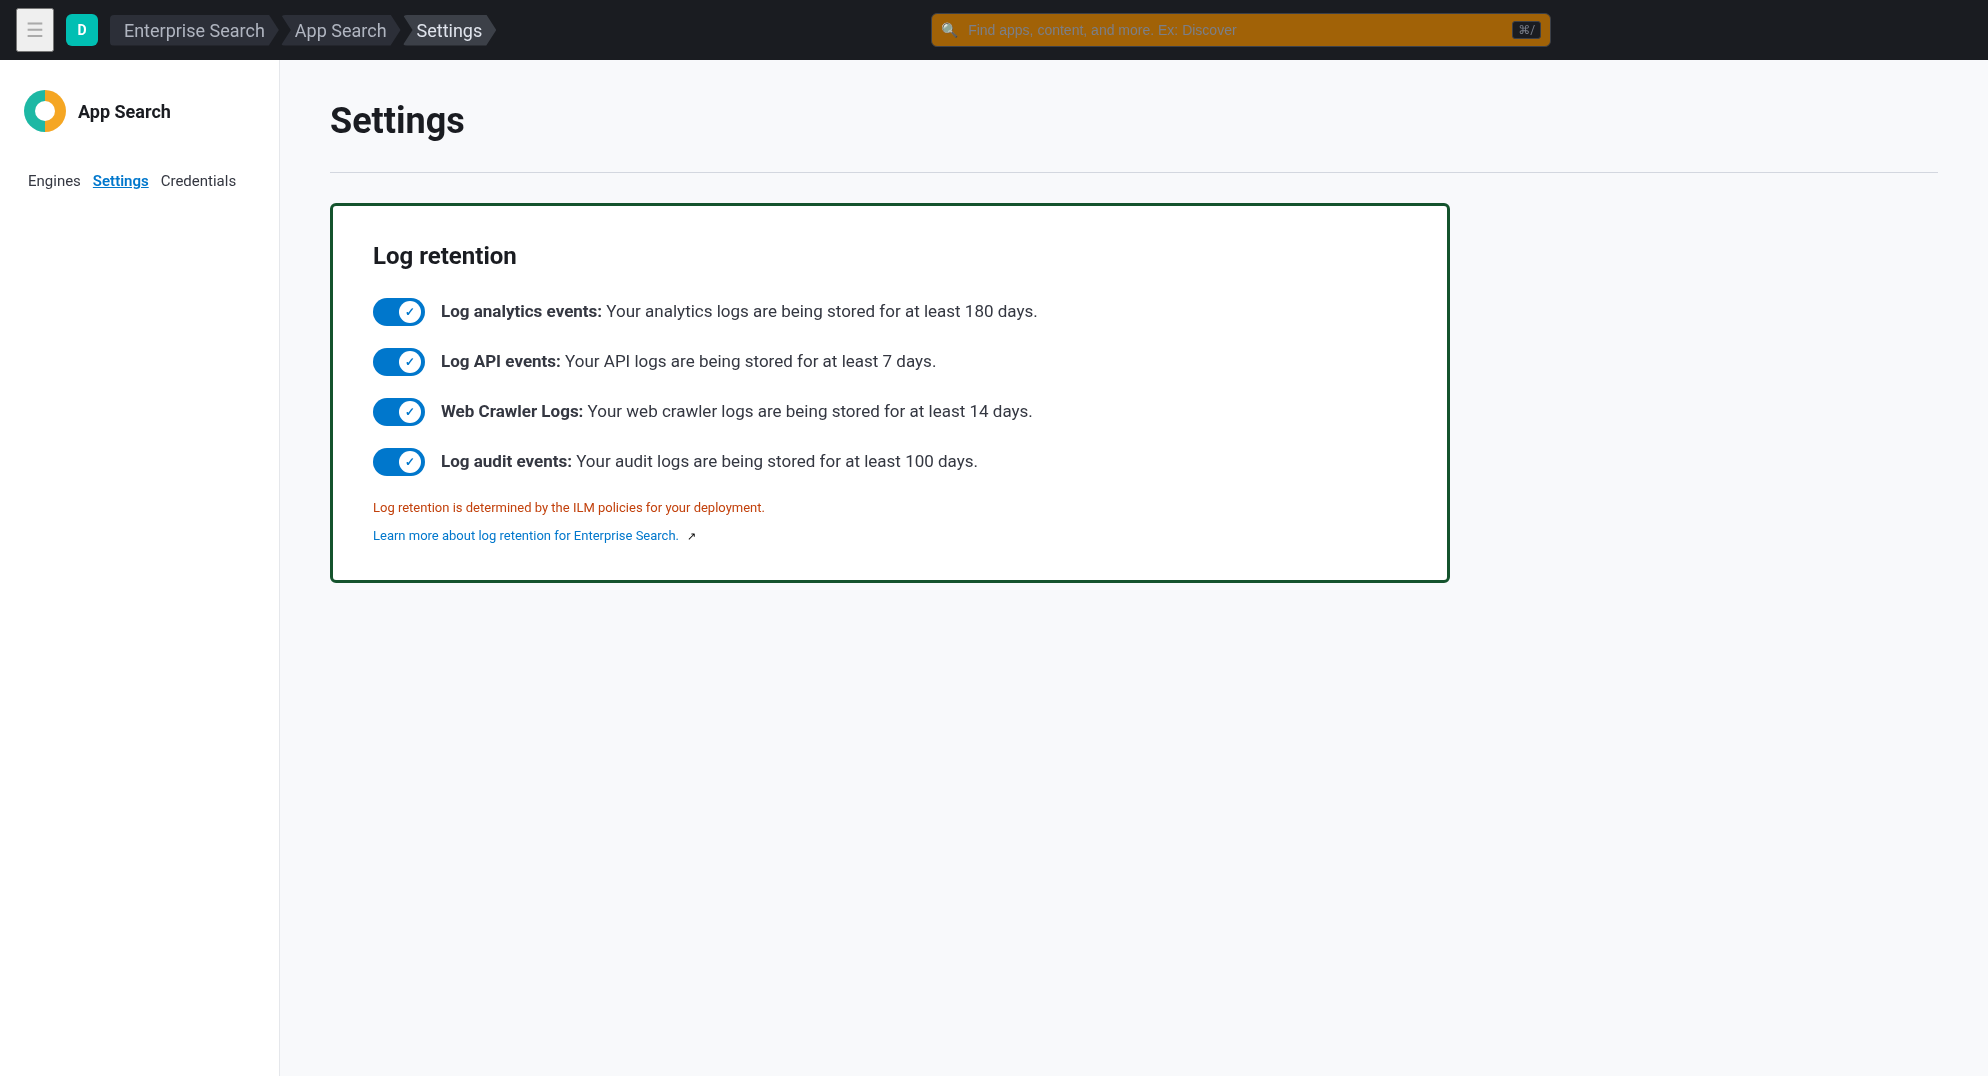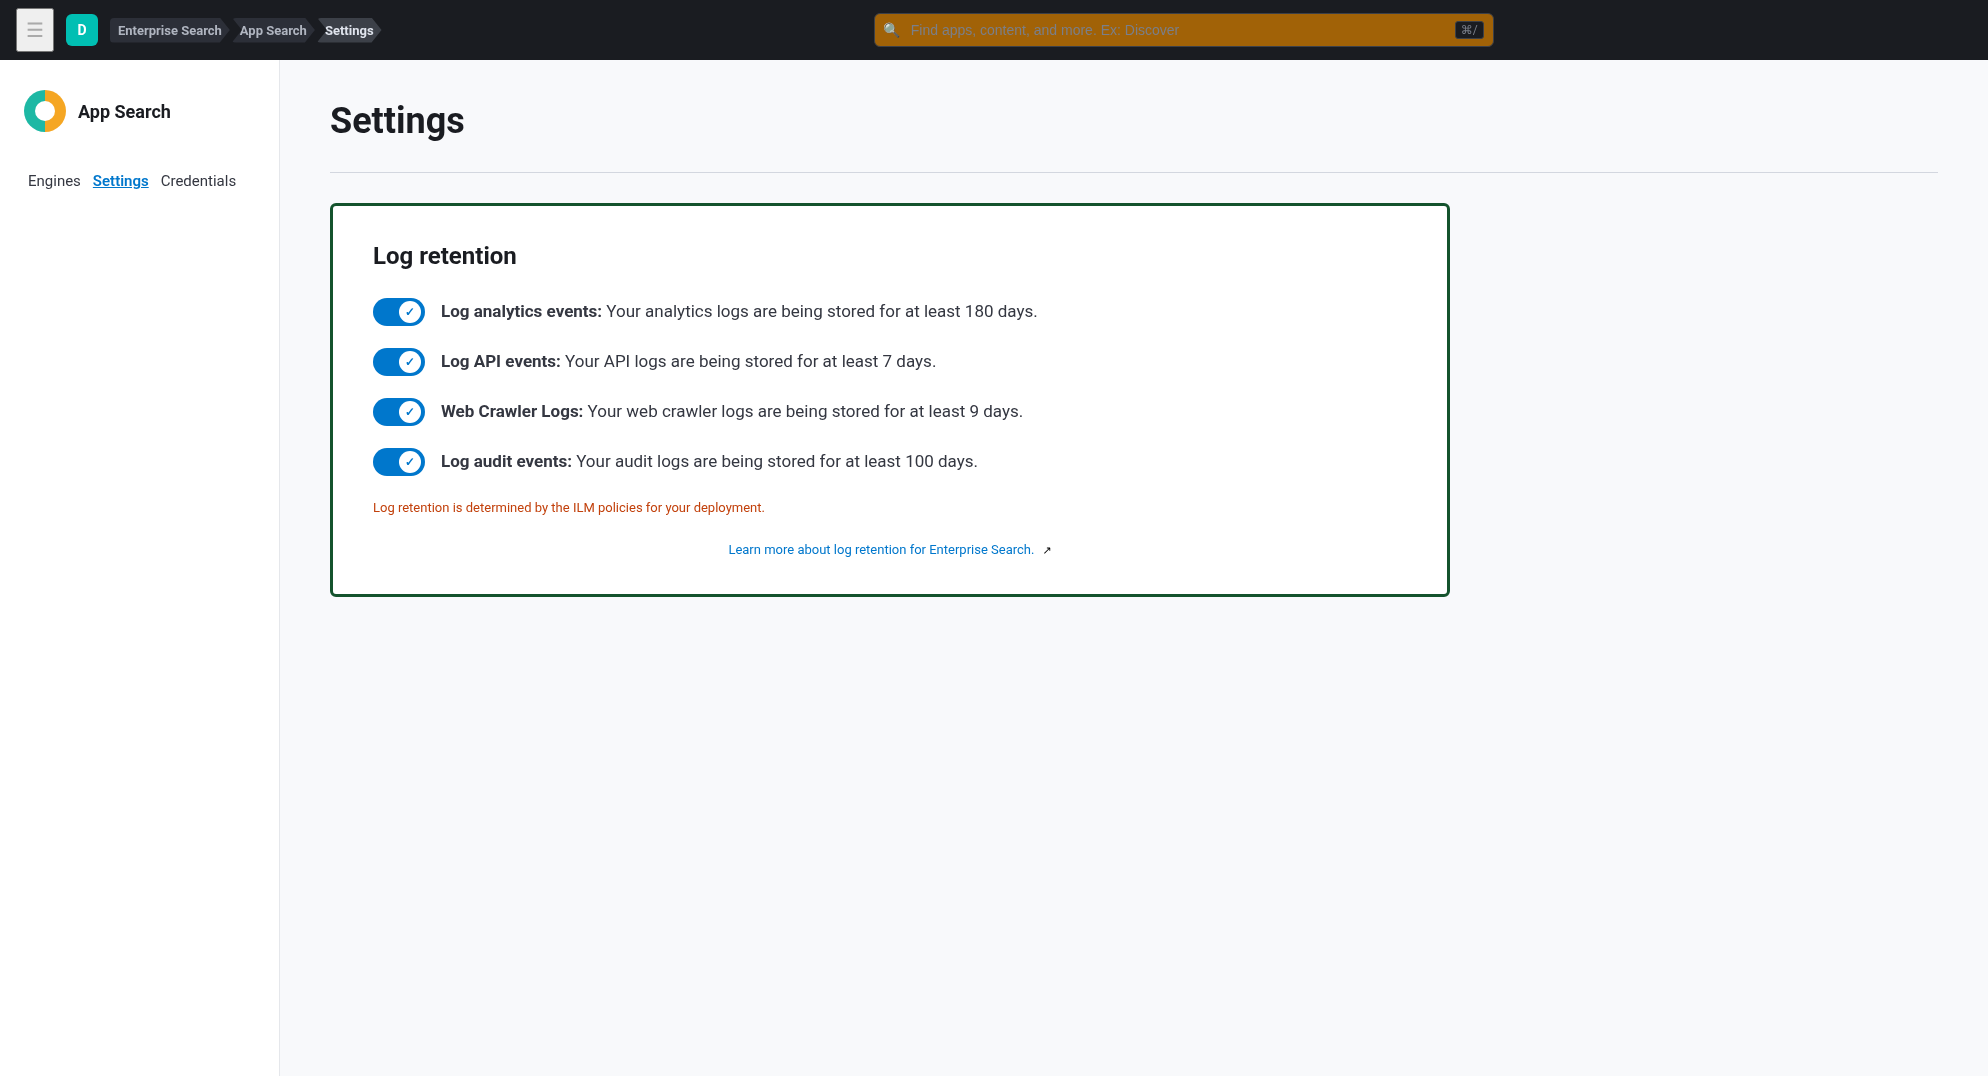--- a/index.html
+++ b/index.html
@@ -36,28 +36,27 @@
     .breadcrumb {
       display: flex;
       align-items: center;
       gap: 0;
     }
     .breadcrumb-item {
       display: flex;
       align-items: center;
       background: #2c2f38;
       color: #b0b5c0;
-      padding: 5px 8px;
-      font-size: 13px;
+      padding: 5px 14px;
+      font-size: 18px;
       border-radius: 4px;
       cursor: pointer;
       clip-path: polygon(0 0, calc(100% - 10px) 0, 100% 50%, calc(100% - 10px) 100%, 0 100%, 10px 50%);
       margin-right: 2px;
       text-decoration: none;
-      font-weight: bold;
     }
     .breadcrumb-item:first-child {
       clip-path: polygon(0 0, calc(100% - 10px) 0, 100% 50%, calc(100% - 10px) 100%, 0 100%);
     }
     .breadcrumb-item.active {
       background: #3c4048;
       color: #e0e4ed;
     }
     .topbar-search {
       flex: 1;
@@ -332,38 +331,38 @@
       <div class="toggle-row">
         <label class="toggle-switch">
 
           <div class="toggle-track">
             <div class="toggle-thumb">
               <span class="toggle-check">✓</span>
             </div>
           </div>
         </label>
         <span class="toggle-label">
-          <strong>Web Crawler Logs:</strong><span> Your web crawler logs are being stored for at least 9 days.</span>
+          <strong>Web Crawler Logs:</strong><span> Your web crawler logs are being stored for at least 14 days.</span>
         </span>
       </div>
 
       <div class="toggle-row">
         <label class="toggle-switch">
 
           <div class="toggle-track">
             <div class="toggle-thumb">
               <span class="toggle-check">✓</span>
             </div>
           </div>
         </label>
         <span class="toggle-label">
           <strong>Log audit events:</strong><span> Your audit logs are being stored for at least 100 days.</span>
         </span>
       </div>
 
       <p class="card-note">Log retention is determined by the ILM policies for your deployment.</p>
-      <p style="margin-top:20px;text-align:center;">
+      <p style="margin-top:6px;">
         <a class="card-link" href="#">Learn more about log retention for Enterprise Search.</a>
         <span class="external-icon">↗</span>
       </p>
     </div>
   </main>
 </div>
 
 </body></html>

